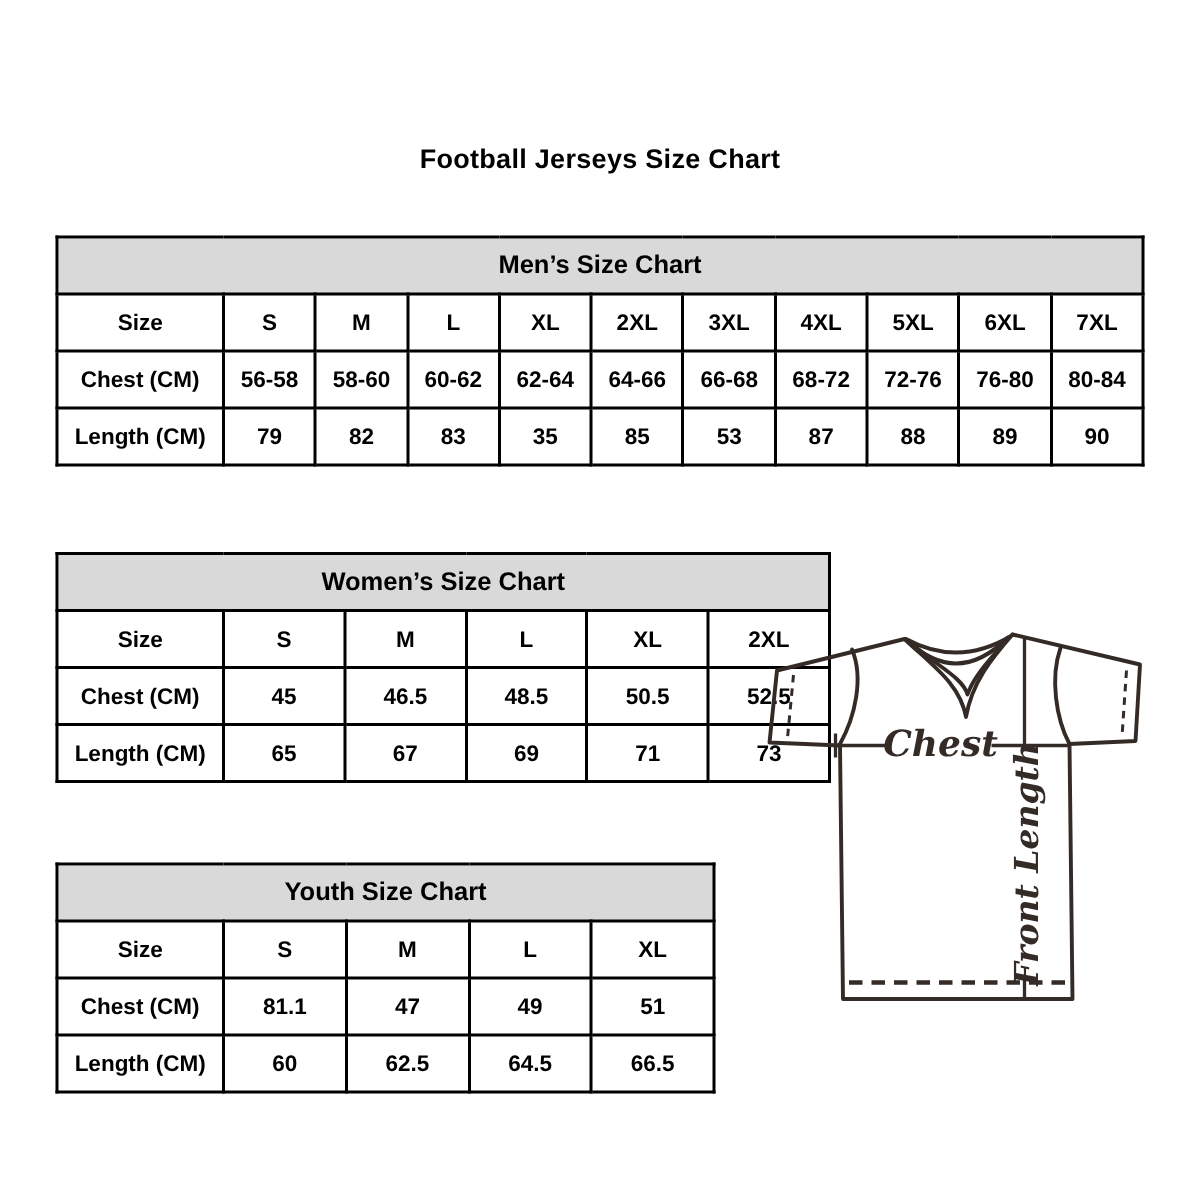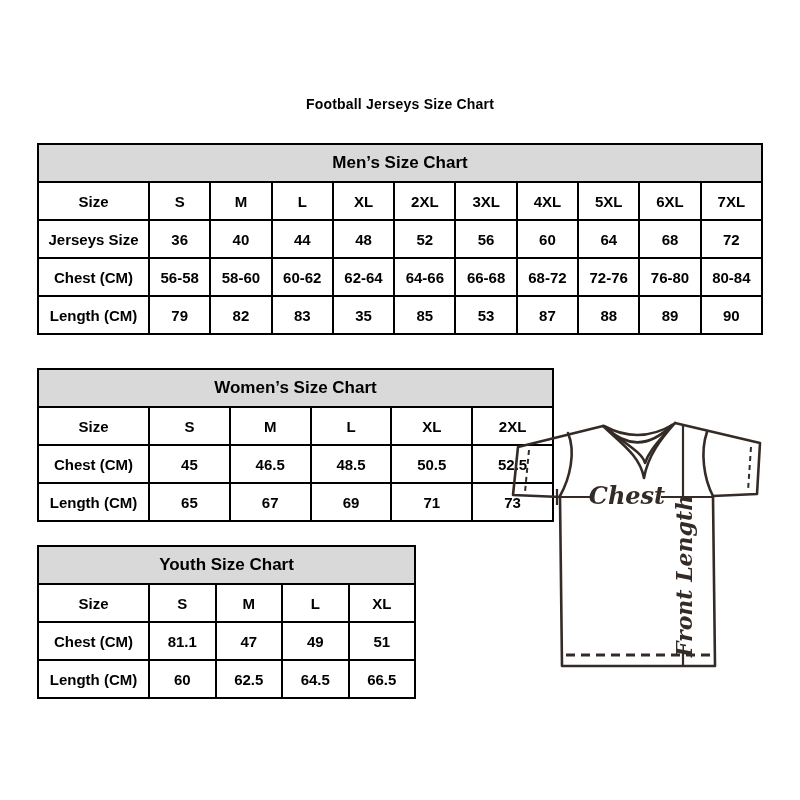--- a/index.html
+++ b/index.html
@@ -2,35 +2,35 @@
 <html><head>
 <meta charset="utf-8">
 <style>
   html,body{margin:0;padding:0;}
   body{
     width:800px;height:800px;position:relative;background:#ffffff;
     font-family:"Liberation Sans", sans-serif;color:#000;overflow:hidden;
   }
   .page-title{
     position:absolute;top:96px;left:0;width:800px;text-align:center;
-    font-size:14px;font-weight:bold;letter-spacing:0.2px;
+    font-size:18px;font-weight:bold;letter-spacing:0.2px;
   }
   table.size-table{
     position:absolute;border-collapse:collapse;background:#fff;table-layout:fixed;
   }
   table.size-table th, table.size-table td{
     border:2px solid #000;font-weight:bold;text-align:center;vertical-align:middle;
     height:36px;font-size:15px;padding:0 2px;white-space:nowrap;overflow:hidden;
   }
   table.size-table th.tbl-title{
     background:#d9d9d9;font-size:17px;
   }
-  #men-table{left:37px;top:143px;width:726px;}
+  #men-table{left:37px;top:157px;width:726px;}
   #women-table{left:37px;top:368px;width:517px;}
-  #youth-table{left:37px;top:545px;width:379px;}
+  #youth-table{left:37px;top:575px;width:440px;}
   #jersey-svg{position:absolute;left:495px;top:405px;width:285px;height:275px;}
   .jersey-line{fill:none;stroke:#352b26;stroke-width:2.6;stroke-linejoin:round;stroke-linecap:round;}
   .measure-line{fill:none;stroke:#352b26;stroke-width:2.2;stroke-linecap:butt;}
   .cuff-dash{fill:none;stroke:#352b26;stroke-width:2;stroke-dasharray:5 4;}
   .hem-dash{fill:none;stroke:#352b26;stroke-width:3;stroke-dasharray:9 6;}
   .jersey-label{
     font-family:"DejaVu Serif", serif;font-style:italic;font-weight:bold;
     fill:#352b26;
   }
 </style>
@@ -66,33 +66,20 @@
         <td>L</td>
         <td>XL</td>
         <td>2XL</td>
         <td>3XL</td>
         <td>4XL</td>
         <td>5XL</td>
         <td>6XL</td>
         <td>7XL</td>
       </tr>
       <tr>
-        <td>Jerseys Size</td>
-        <td>36</td>
-        <td>40</td>
-        <td>44</td>
-        <td>48</td>
-        <td>52</td>
-        <td>56</td>
-        <td>60</td>
-        <td>64</td>
-        <td>68</td>
-        <td>72</td>
-      </tr>
-      <tr>
         <td>Chest (CM)</td>
         <td>56-58</td>
         <td>58-60</td>
         <td>60-62</td>
         <td>62-64</td>
         <td>64-66</td>
         <td>66-68</td>
         <td>68-72</td>
         <td>72-76</td>
         <td>76-80</td>

